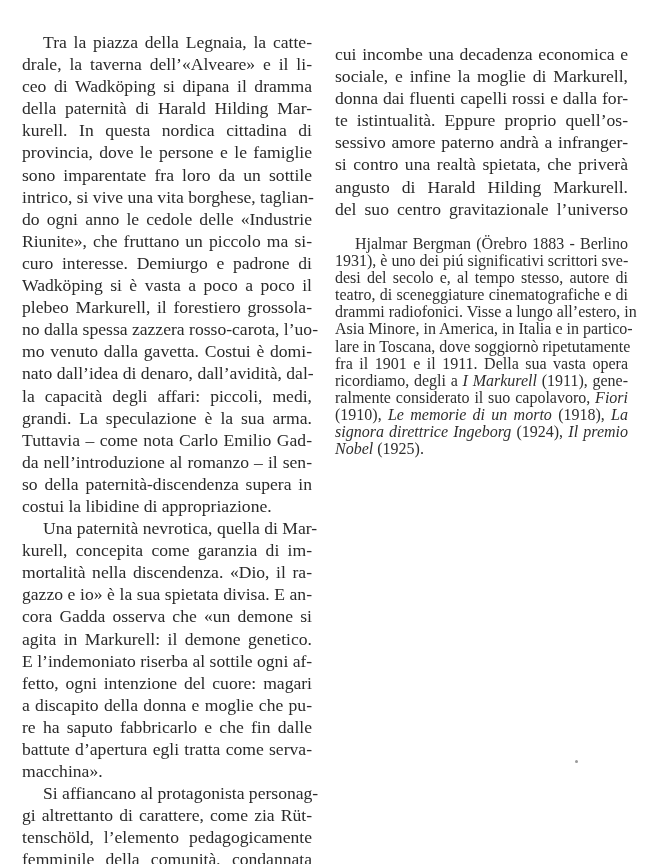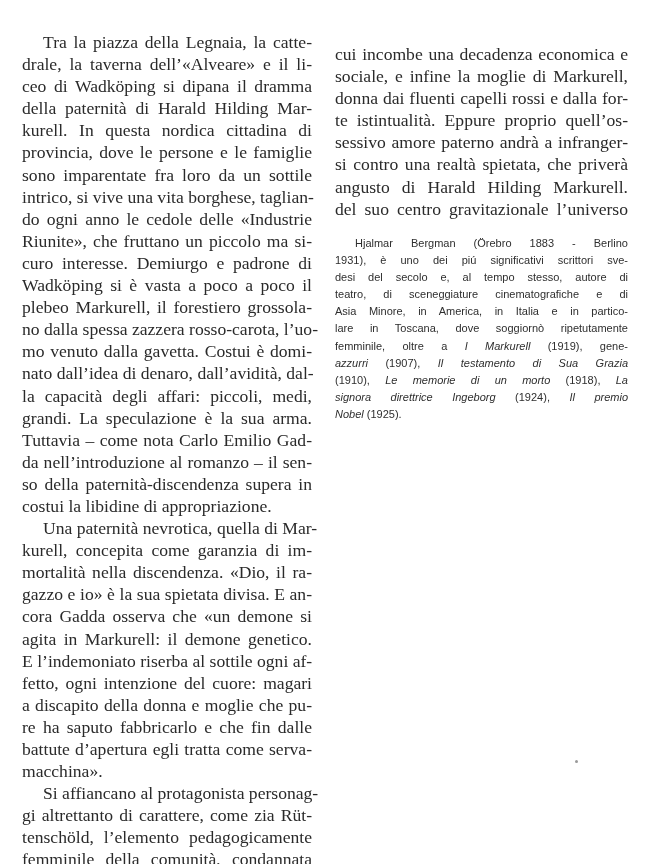--- a/index.html
+++ b/index.html
@@ -13,22 +13,22 @@
     font-family: "Liberation Serif", "DejaVu Serif", serif;
     text-align: justify;
   }
   .col-left { left: 22px; top: 31px; width: 290px; font-size: 17.6px; line-height: 22.1px; }
   .col-right { left: 335px; top: 43px; width: 293px; font-size: 17.6px; line-height: 22.1px; }
   .line { display: block; white-space: nowrap; text-align-last: justify; text-align: justify; height: 22.1px; }
   .line.last { text-align-last: left; }
   .indent { padding-left: 21px; }
   .bio {
     position: absolute; left: 335px; top: 235px; width: 293px;
-    font-family: Liberation Sans, sans-serif;
-    font-size: 11px; line-height: 17.1px; color: #2e2e2e;
+    font-family: Liberation Serif, serif;
+    font-size: 16px; line-height: 17.1px; color: #2e2e2e;
   }
   .bio .line { height: 17.1px; }
   .bio .indent { padding-left: 20px; }
   i { font-style: italic; }
   .speck { position: absolute; width: 3px; height: 3px; border-radius: 50%; background: #9a9a9a; }
 </style>
 </head>
 <body>
 
 <div class="page">
@@ -80,22 +80,24 @@
       <span class="line">sessivo amore paterno andrà a infranger-</span>
       <span class="line">si contro una realtà spietata, che priverà</span>
       <span class="line">angusto di Harald Hilding Markurell.</span>
       <span class="line">del suo centro gravitazionale l’universo</span>
     </div>
   <div class="bio" id="bio">
       <span class="line indent"><span>Hjalmar Bergman (Örebro 1883 - Berlino</span></span>
       <span class="line"><span>1931), è uno dei piú significativi scrittori sve-</span></span>
       <span class="line"><span>desi del secolo e, al tempo stesso, autore di</span></span>
       <span class="line"><span>teatro, di sceneggiature cinematografiche e di</span></span>
+      <span class="line"><span>drammi radiofonici. Visse a lungo all’estero, in</span></span>
       <span class="line"><span>Asia Minore, in America, in Italia e in partico-</span></span>
       <span class="line"><span>lare in Toscana, dove soggiornò ripetutamente</span></span>
-      <span class="line"><span>femminile, oltre a </span><i>I Markurell</i><span> (1919), gene-</span></span>
-      <span class="line"><i>azzurri</i><span> (1907), </span><i>Il testamento di Sua Grazia</i></span>
+      <span class="line"><span>fra il 1901 e il 1911. Della sua vasta opera</span></span>
+      <span class="line"><span>ricordiamo, degli a </span><i>I Markurell</i><span> (1911), gene-</span></span>
+      <span class="line"><span>ralmente considerato il suo capolavoro, </span><i>Fiori</i></span>
       <span class="line"><span>(1910), </span><i>Le memorie di un morto</i><span> (1918), </span><i>La</i></span>
       <span class="line"><i>signora direttrice Ingeborg</i><span> (1924), </span><i>Il premio</i></span>
       <span class="line last"><i>Nobel</i><span> (1925).</span></span>
     </div>
   <span class="speck" style="left:575px;top:760px;"></span>
 </div>
 
 </body></html>

